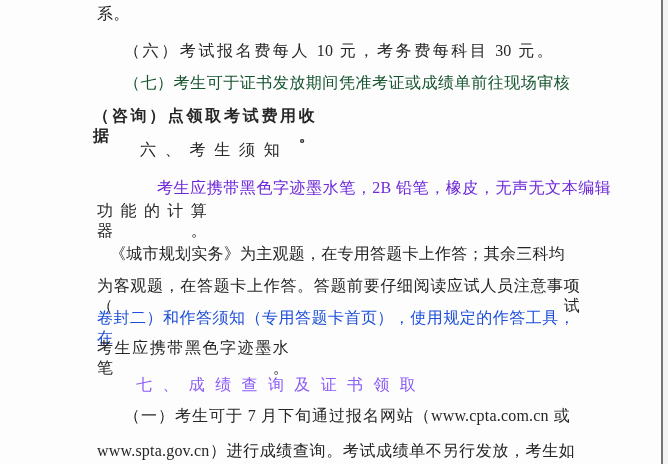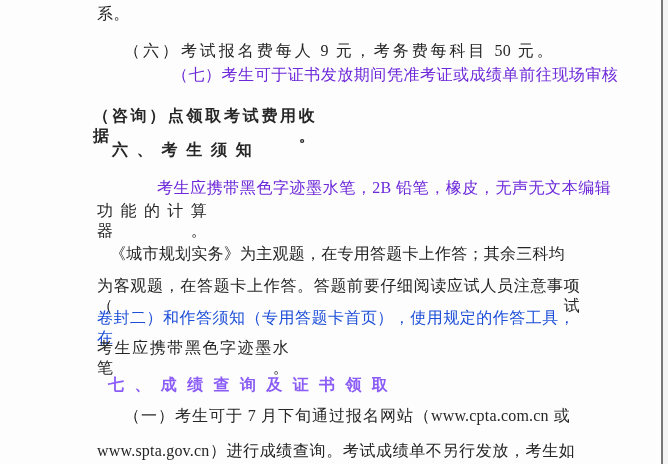--- a/index.html
+++ b/index.html
@@ -23,22 +23,23 @@
   .doc-line {
     position: absolute;
     font-size: 16px;
     line-height: 20px;
     color: #262626;
     text-align: justify;
     text-align-last: justify;
     letter-spacing: 0.2px;
   }
   .doc-line.bold {
-    font-weight: 700;
+    font-weight: 400;
     color: #1c1c1c;
+    margin-left: 28px;
   }
   .edge-line {
     position: absolute;
     top: 0;
     width: 2px;
     height: 464px;
   }
   .edge-gutter {
     position: absolute;
     top: 0;
@@ -47,22 +48,22 @@
     height: 464px;
     background: #f4f4f4;
   }
 </style>
 </head>
 <body style="background: rgb(253, 253, 253);">
 
 <div class="page">
   <div id="doc-lines">
       <div class="doc-line" style="left: 97px; top: 4px; width: 30px; color: rgb(38, 38, 38);">系。</div>
-      <div class="doc-line" style="left: 124px; top: 41px; width: 429px; color: rgb(38, 38, 38);">（六）考试报名费每人 9 元，考务费每科目 50 元。</div>
-      <div class="doc-line" style="left: 124px; top: 65px; width: 446px; color: #6d28d9; margin-left: 48px;">（七）考生可于证书发放期间凭准考证或成绩单前往现场审核</div>
+      <div class="doc-line" style="left: 124px; top: 41px; width: 429px; color: rgb(38, 38, 38);">（六）考试报名费每人 10 元，考务费每科目 30 元。</div>
+      <div class="doc-line" style="left: 124px; top: 73px; width: 446px; color: #14532d;">（七）考生可于证书发放期间凭准考证或成绩单前往现场审核</div>
       <div class="doc-line" style="left: 93px; top: 106px; width: 222px; color: rgb(38, 38, 38); font-weight: bold;">（咨询）点领取考试费用收据。</div>
       <div class="doc-line bold" style="left: 112px; top: 140px; width: 140px; color: rgb(38, 38, 38);">六、考生须知</div>
       <div class="doc-line" style="left: 113px; top: 178px; width: 454px; color: #6d28d9; margin-left: 44px;">考生应携带黑色字迹墨水笔，2B 铅笔，橡皮，无声无文本编辑</div>
       <div class="doc-line" style="left: 97px; top: 201px; width: 110px; color: rgb(38, 38, 38);">功能的计算器。</div>
       <div class="doc-line" style="left: 110px; top: 244px; width: 455px; color: rgb(38, 38, 38);">《城市规划实务》为主观题，在专用答题卡上作答；其余三科均</div>
       <div class="doc-line" style="left: 97px; top: 276px; width: 483px; color: rgb(38, 38, 38);">为客观题，在答题卡上作答。答题前要仔细阅读应试人员注意事项（试</div>
       <div class="doc-line" style="left: 97px; top: 308px; width: 478px; color: #1d4ed8;">卷封二）和作答须知（专用答题卡首页），使用规定的作答工具，在</div>
       <div class="doc-line" style="left: 97px; top: 338px; width: 192px; color: rgb(38, 38, 38);">考生应携带黑色字迹墨水笔。</div>
       <div class="doc-line bold" style="left: 108px; top: 375px; width: 280px; color: #8b5cf6;">七、成绩查询及证书领取</div>
       <div class="doc-line" style="left: 124px; top: 406px; width: 446px; color: rgb(38, 38, 38);">（一）考生可于 7 月下旬通过报名网站（www.cpta.com.cn 或</div>

